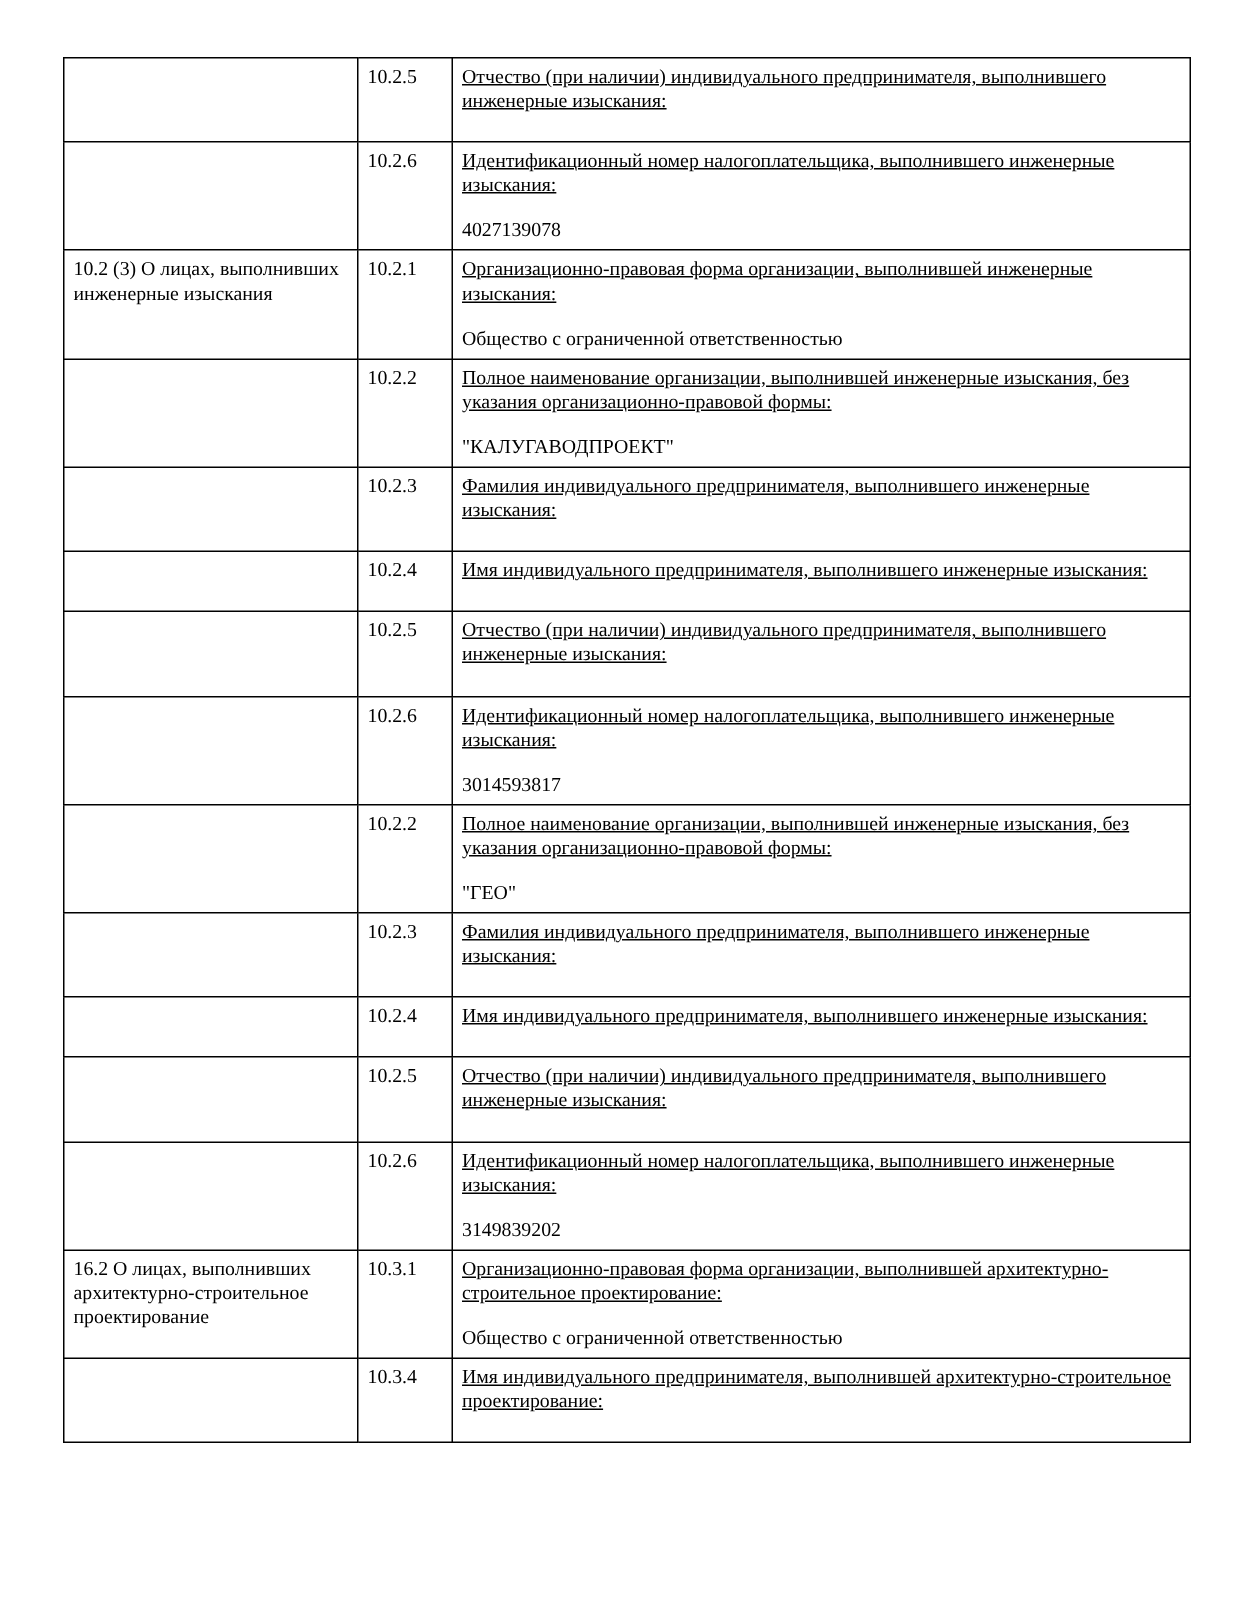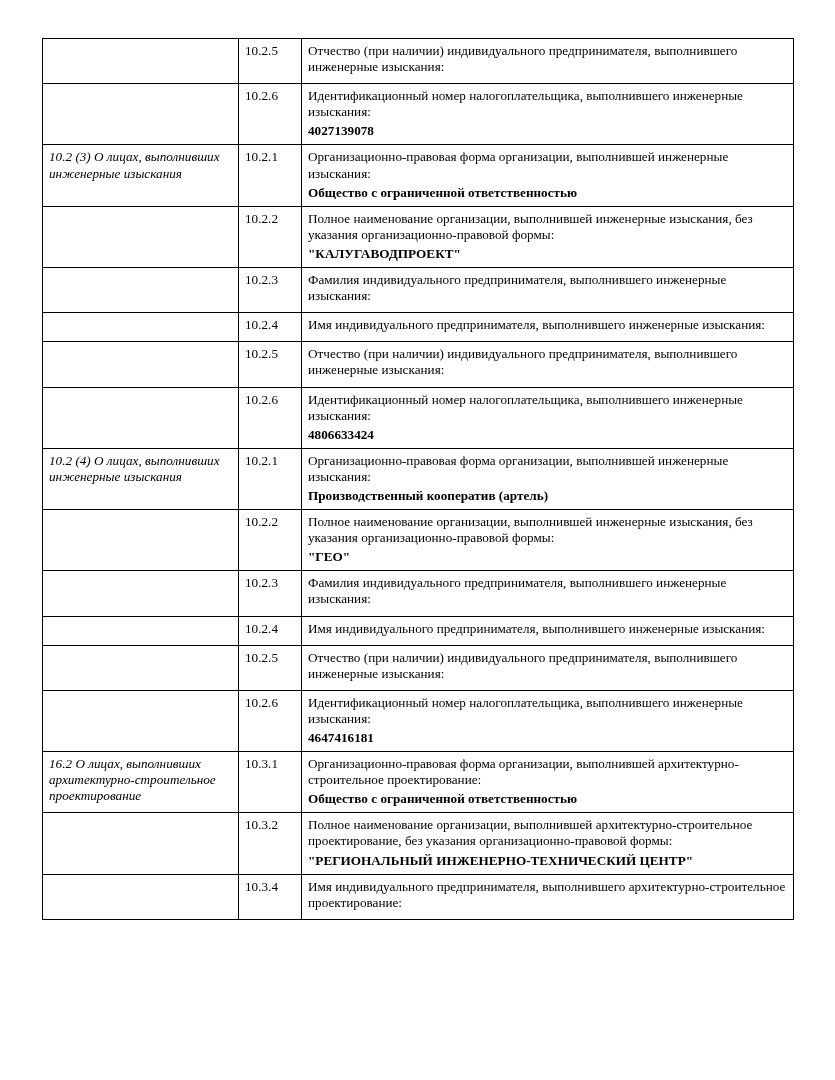--- a/index.html
+++ b/index.html
@@ -30,37 +30,37 @@
     vertical-align: top;
     padding: 4px 6px 5px 6px;
     font-size: 13.2px;
     line-height: 1.22;
   }
   col.c-left   { width: 196px; }
   col.c-num    { width: 63px; }
   col.c-body   { width: 492px; }
   td.left-cell {
     padding-left: 7px;
-    font-style: italic;
   }
   td.num-cell {
     text-align: left;
     padding-left: 10px;
     vertical-align: middle;
   }
   td.body-cell {
     padding-left: 8px;
   }
   .val {
-    font-weight: bold;
+    font-weight: normal;
     display: block;
-    margin-top: 3px;
+    margin-top: 14px;
   }
   .txt {
     display: block;
+    text-decoration: underline;
   }
   .mid {
     vertical-align: middle;
     margin-top: 12px;
   }
 </style>
 </head>
 <body>
 
 <div class="page">
@@ -133,32 +133,24 @@
           <span class="txt">Отчество (при наличии) индивидуального предпринимателя, выполнившего инженерные изыскания:</span>
           <span class="val"></span>
         </td>
       </tr>
 
       <tr>
         <td class="left-cell"></td>
         <td class="num-cell mid">10.2.6</td>
         <td class="body-cell">
           <span class="txt">Идентификационный номер налогоплательщика, выполнившего инженерные изыскания:</span>
-          <span class="val">4806633424</span>
-        </td>
-      </tr>
-
-      <tr>
-        <td class="left-cell">10.2 (4) О лицах, выполнивших инженерные изыскания</td>
-        <td class="num-cell mid">10.2.1</td>
-        <td class="body-cell">
-          <span class="txt">Организационно-правовая форма организации, выполнившей инженерные изыскания:</span>
-          <span class="val">Производственный кооператив (артель)</span>
-        </td>
-      </tr>
+          <span class="val">3014593817</span>
+        </td>
+      </tr>
+
 
       <tr>
         <td class="left-cell"></td>
         <td class="num-cell mid">10.2.2</td>
         <td class="body-cell">
           <span class="txt">Полное наименование организации, выполнившей инженерные изыскания, без указания организационно-правовой формы:</span>
           <span class="val">"ГЕО"</span>
         </td>
       </tr>
 
@@ -187,48 +179,40 @@
           <span class="txt">Отчество (при наличии) индивидуального предпринимателя, выполнившего инженерные изыскания:</span>
           <span class="val"></span>
         </td>
       </tr>
 
       <tr>
         <td class="left-cell"></td>
         <td class="num-cell mid">10.2.6</td>
         <td class="body-cell">
           <span class="txt">Идентификационный номер налогоплательщика, выполнившего инженерные изыскания:</span>
-          <span class="val">4647416181</span>
+          <span class="val">3149839202</span>
         </td>
       </tr>
 
       <tr>
         <td class="left-cell">16.2 О лицах, выполнивших архитектурно-строительное проектирование</td>
         <td class="num-cell mid">10.3.1</td>
         <td class="body-cell">
           <span class="txt">Организационно-правовая форма организации, выполнившей архитектурно-строительное проектирование:</span>
           <span class="val">Общество с ограниченной ответственностью</span>
         </td>
       </tr>
 
-      <tr>
-        <td class="left-cell"></td>
-        <td class="num-cell mid">10.3.2</td>
-        <td class="body-cell">
-          <span class="txt">Полное наименование организации, выполнившей архитектурно-строительное проектирование, без указания организационно-правовой формы:</span>
-          <span class="val">"РЕГИОНАЛЬНЫЙ ИНЖЕНЕРНО-ТЕХНИЧЕСКИЙ ЦЕНТР"</span>
-        </td>
-      </tr>
 
 
       <tr>
         <td class="left-cell"></td>
         <td class="num-cell mid">10.3.4</td>
         <td class="body-cell">
-          <span class="txt">Имя индивидуального предпринимателя, выполнившего архитектурно-строительное проектирование:</span>
+          <span class="txt">Имя индивидуального предпринимателя, выполнившей архитектурно-строительное проектирование:</span>
           <span class="val"></span>
         </td>
       </tr>
 
 
     </tbody>
   </table>
 </div>
 
 </body></html>

